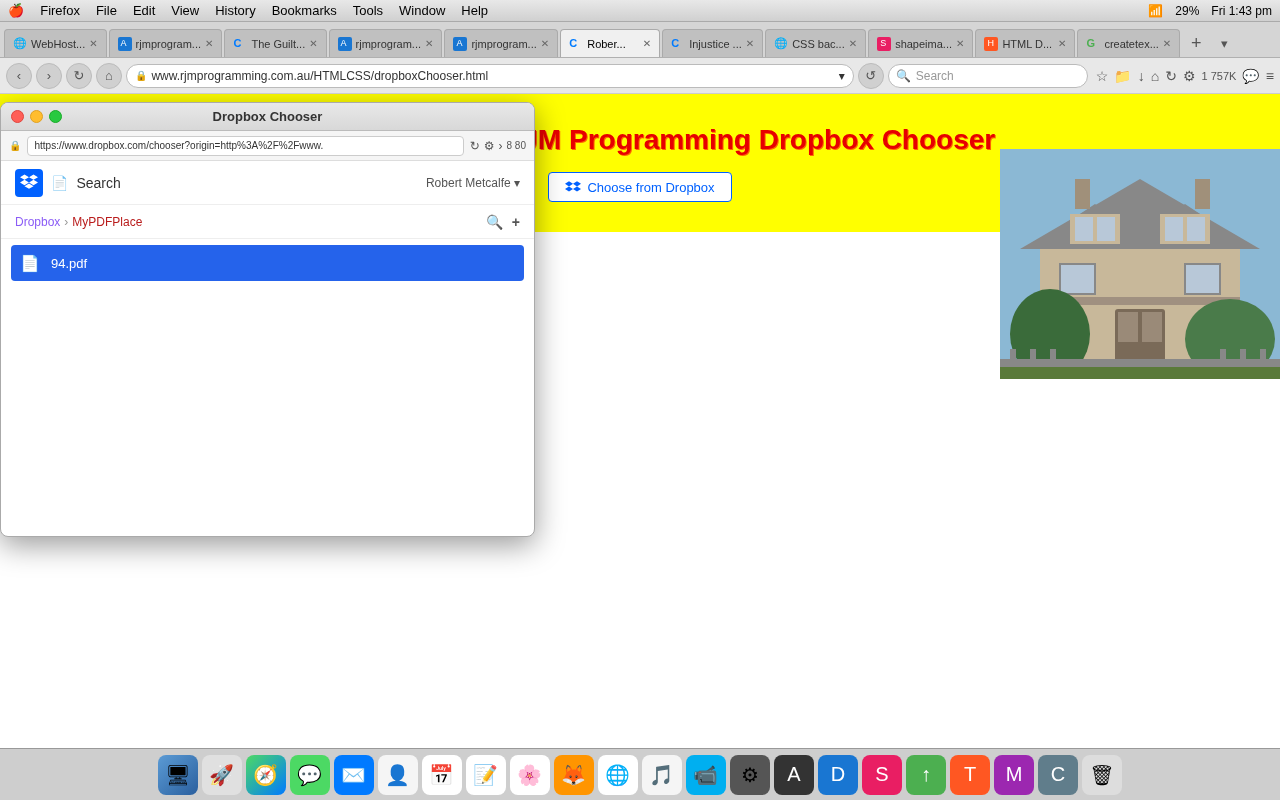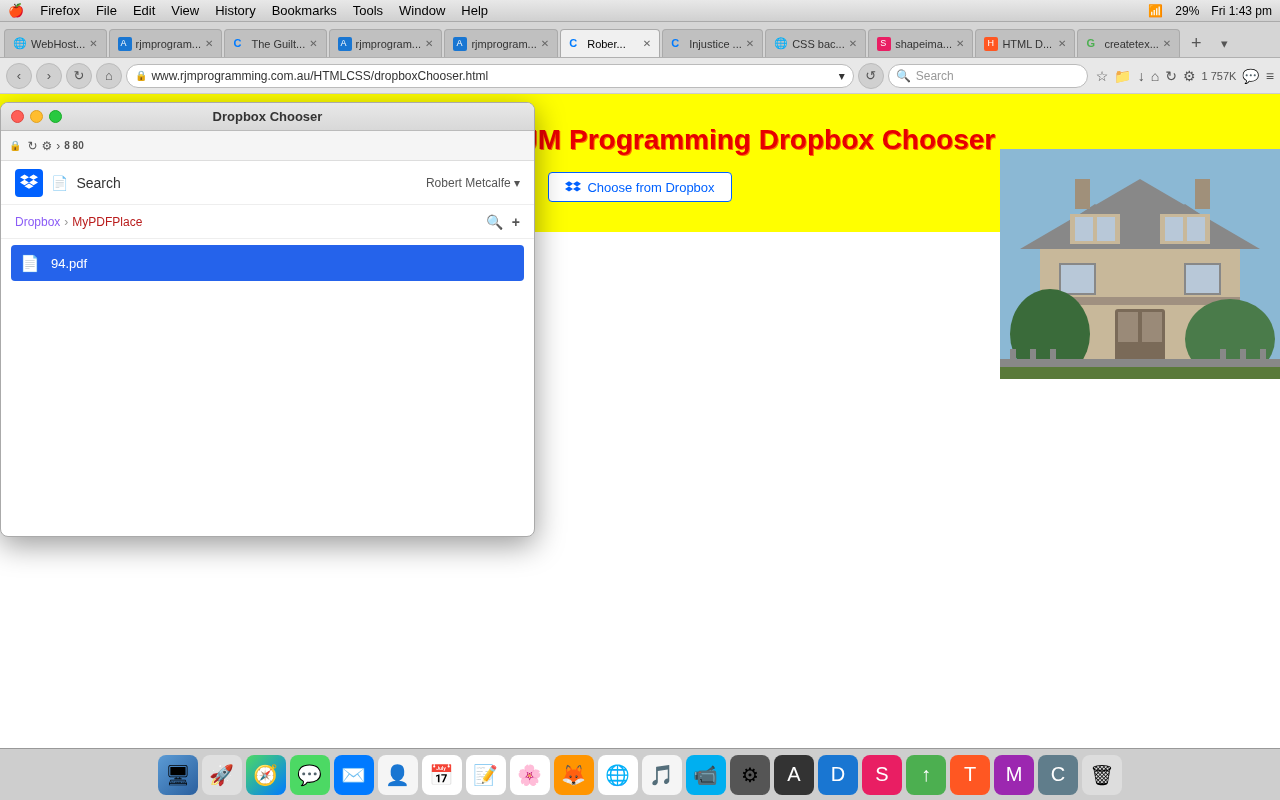--- a/index.html
+++ b/index.html
@@ -528,25 +528,28 @@
           <div class="traffic-lights">
             <div class="tl tl-red"></div>
             <div class="tl tl-yellow"></div>
             <div class="tl tl-green"></div>
           </div>
           <span class="dialog-title">Dropbox Chooser</span>
         </div>
 
         <div class="dialog-nav">
           <span style="font-size:10px;">🔒</span>
+          <div class="dialog-url">
+            <span>https://www.dropbox.com/chooser?origin=http%3A%2F%2Fwww.</span>
+          </div>
           <div class="dialog-nav-icons">
             <span style="cursor:pointer;">↻</span>
             <span style="cursor:pointer;">⚙</span>
             <span style="cursor:pointer;">›</span>
-            <span style="font-size:10px;font-weight:bold;">8  80</span>
+            <span style="font-size:10px;">8  80</span>
           </div>
         </div>
 
         <div class="dialog-body">
 
           <div class="dialog-header-row">
             <div class="dropbox-blue-icon">
               <svg width="18" height="18" viewBox="0 0 40 40" xmlns="http://www.w3.org/2000/svg">
                 <path d="M10 1L0 7L10 13L20 7L10 1Z M30 1L20 7L30 13L40 7L30 1Z M0 19L10 25L20 19L10 13L0 19Z M20 19L30 25L40 19L30 13L20 19Z M10 27L20 33L30 27L20 21L10 27Z" fill="white"></path>
               </svg>

